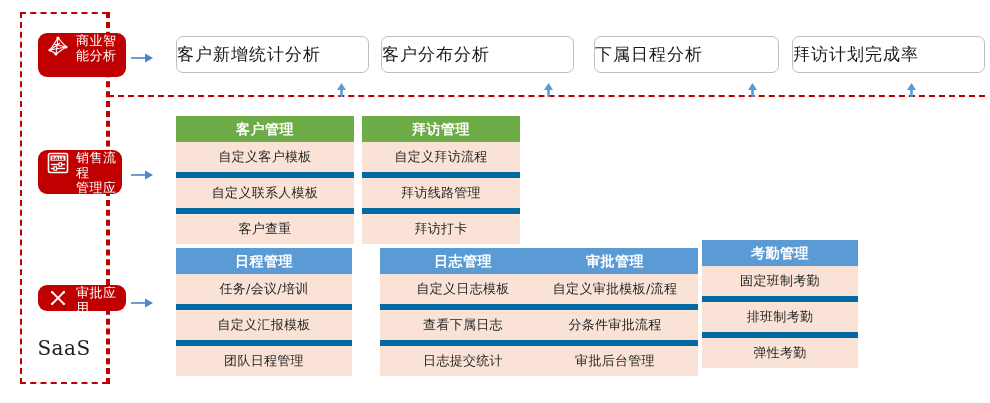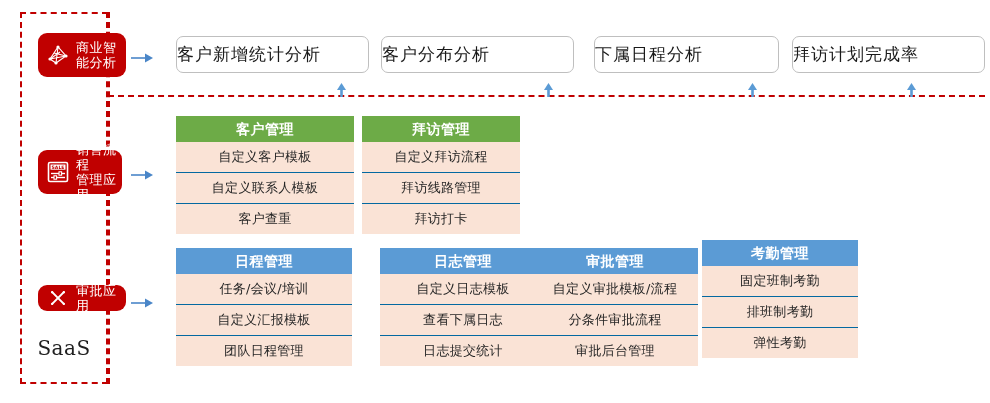--- a/index.html
+++ b/index.html
@@ -36,21 +36,21 @@
     font-size:20px;color:#202020;
     letter-spacing:.5px;
   }
 
   
   .badge{
     position:absolute;
     background:#C00000;
     border-radius:9px;
     color:#ffffff;
-    display:flex;align-items:center;
+    display:flex;
     padding:0 0 0 7px;
     box-sizing:border-box;
   }
   .badge .bicon{
     flex:0 0 auto;
     width:26px;height:26px;
     margin-right:5px;
     display:flex;align-items:center;justify-content:center;
   }
   .badge .btext{
@@ -86,21 +86,21 @@
   .tbl .th{
     height:26px;line-height:26px;
     text-align:center;color:#ffffff;
     font-size:14px;font-weight:bold;letter-spacing:.5px;
   }
   .tbl .td{
     height:30px;line-height:30px;
     text-align:center;color:#262626;
     font-size:13px;
     background:#FAE3D6;
-    border-bottom:1px solid #0369a1;
+    border-bottom:6px solid #0369a1;
     letter-spacing:.3px;
   }
   .tbl .td:last-child{border-bottom:none;}
   .green .th{background:#6DAB47;}
   .blue  .th{background:#5B9BD5;}
 </style>
 </head>
 <body>
 
 <div id="stage">

